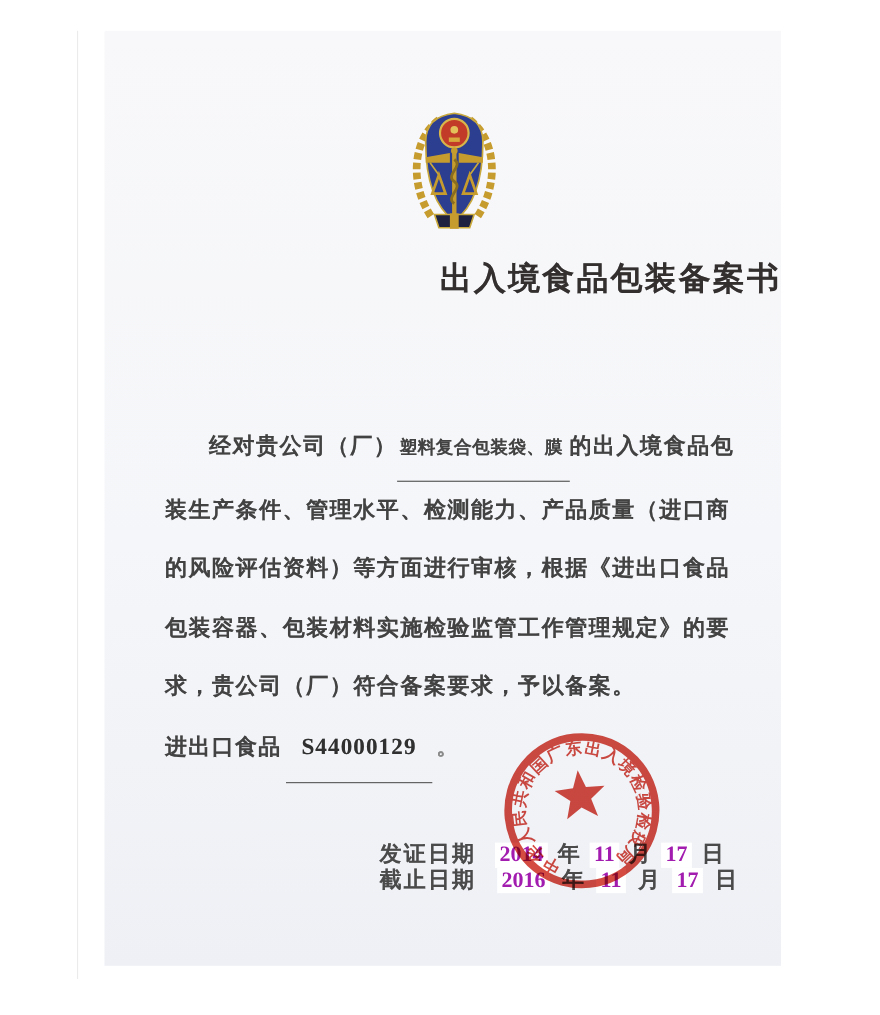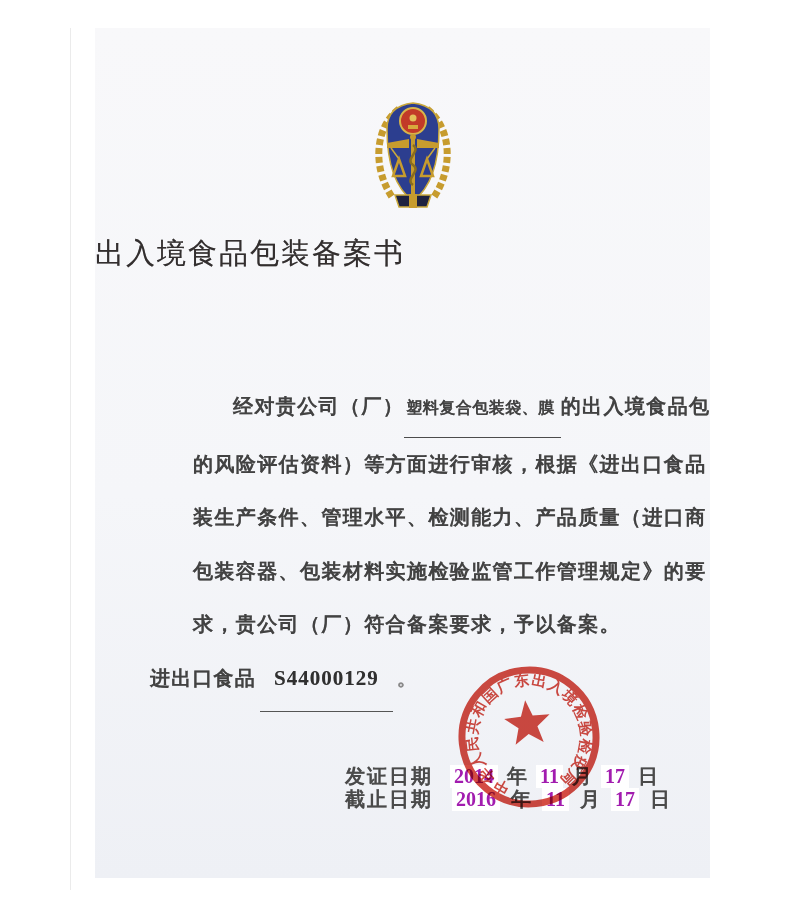--- a/index.html
+++ b/index.html
@@ -11,40 +11,40 @@
     position:absolute;left:70px;top:28px;width:1px;height:862px;
     background:#ebebeb;
   }
   .paper{
     position:absolute;left:95px;top:28px;width:615px;height:850px;
     background:linear-gradient(180deg,#f8f8fa 0%,#f5f6f9 55%,#eef0f5 100%);
   }
   .emblem{position:absolute;left:274px;top:66px;width:88px;height:120px;}
   .doc-title{
     position:absolute;left:0;top:206px;width:100%;margin:0;
-    text-align:left;font-size:29px;font-weight:400;letter-spacing:2px;
+    text-align:right;font-size:29px;font-weight:700;letter-spacing:2px;
     color:#332f2f;text-shadow:0 0 0.6px rgba(60,56,56,.55);
   }
   .company-line{
     position:absolute;left:53px;top:277px;color:#3d3d3d;
   }
   .company-underline{
     display:inline-block;width:344px;border-bottom:1.6px solid #5a5a5a;
     padding:0 0 9px 16px;box-sizing:border-box;
     font-size:19px;font-weight:700;letter-spacing:2px;color:#3a3a3a;
     text-shadow:0 0 0.5px rgba(58,58,58,.5);
   }
   .company-colon{font-size:18px;margin-left:12px;color:#444;vertical-align:bottom;}
   .body-text{
     position:absolute;left:55px;top:352px;width:522px;
     font-size:20px;letter-spacing:1.4px;line-height:53.5px;
     color:#424242;font-weight:600;
     text-shadow:0 0 0.5px rgba(66,66,66,.5);
   }
-  .body-line{white-space:nowrap;margin-left:43px;}
+  .body-line{white-space:nowrap;}
   .body-line.first{text-indent:40px;}
   .filled-underlined{
     font-size:16px;font-weight:700;letter-spacing:.5px;
     border-bottom:1.6px solid #4c4c4c;padding:0 6px 2px 2px;
     text-indent:0;display:inline-block;
   }
   .code-line{
     position:absolute;left:55px;top:637px;
     font-size:20px;letter-spacing:1.2px;color:#424242;font-weight:600;
     text-shadow:0 0 0.5px rgba(66,66,66,.5);
@@ -111,22 +111,22 @@
     </g>
     <path d="M26,100 L62,100 L58,112 L30,112 Z" stroke="#caa93c" stroke-width="1.5" fill="#1e2240"></path>
     <rect x="40" y="99" width="8" height="14" fill="#c79c2e"></rect>
   </svg>
 
   <h1 class="doc-title">出入境食品包装备案书</h1>
 
 
   <div class="body-text">
     <div class="body-line first"><span>经对贵公司（厂）</span><span class="filled-underlined">塑料复合包装袋、膜</span><span>的出入境食品包</span></div>
+    <div class="body-line">装生产条件、管理水平、检测能力、产品质量（进口商</div>
     <div class="body-line">的风险评估资料）等方面进行审核，根据《进出口食品</div>
-    <div class="body-line">装生产条件、管理水平、检测能力、产品质量（进口商</div>
     <div class="body-line">包装容器、包装材料实施检验监管工作管理规定》的要</div>
     <div class="body-line">求，贵公司（厂）符合备案要求，予以备案。</div>
   </div>
 
   <div class="code-line">
     <span>进出口食品</span><span class="code-underline"><span class="code-value">S44000129</span></span><span class="code-period">。</span>
   </div>
 
 
   <div class="date-line issue">

